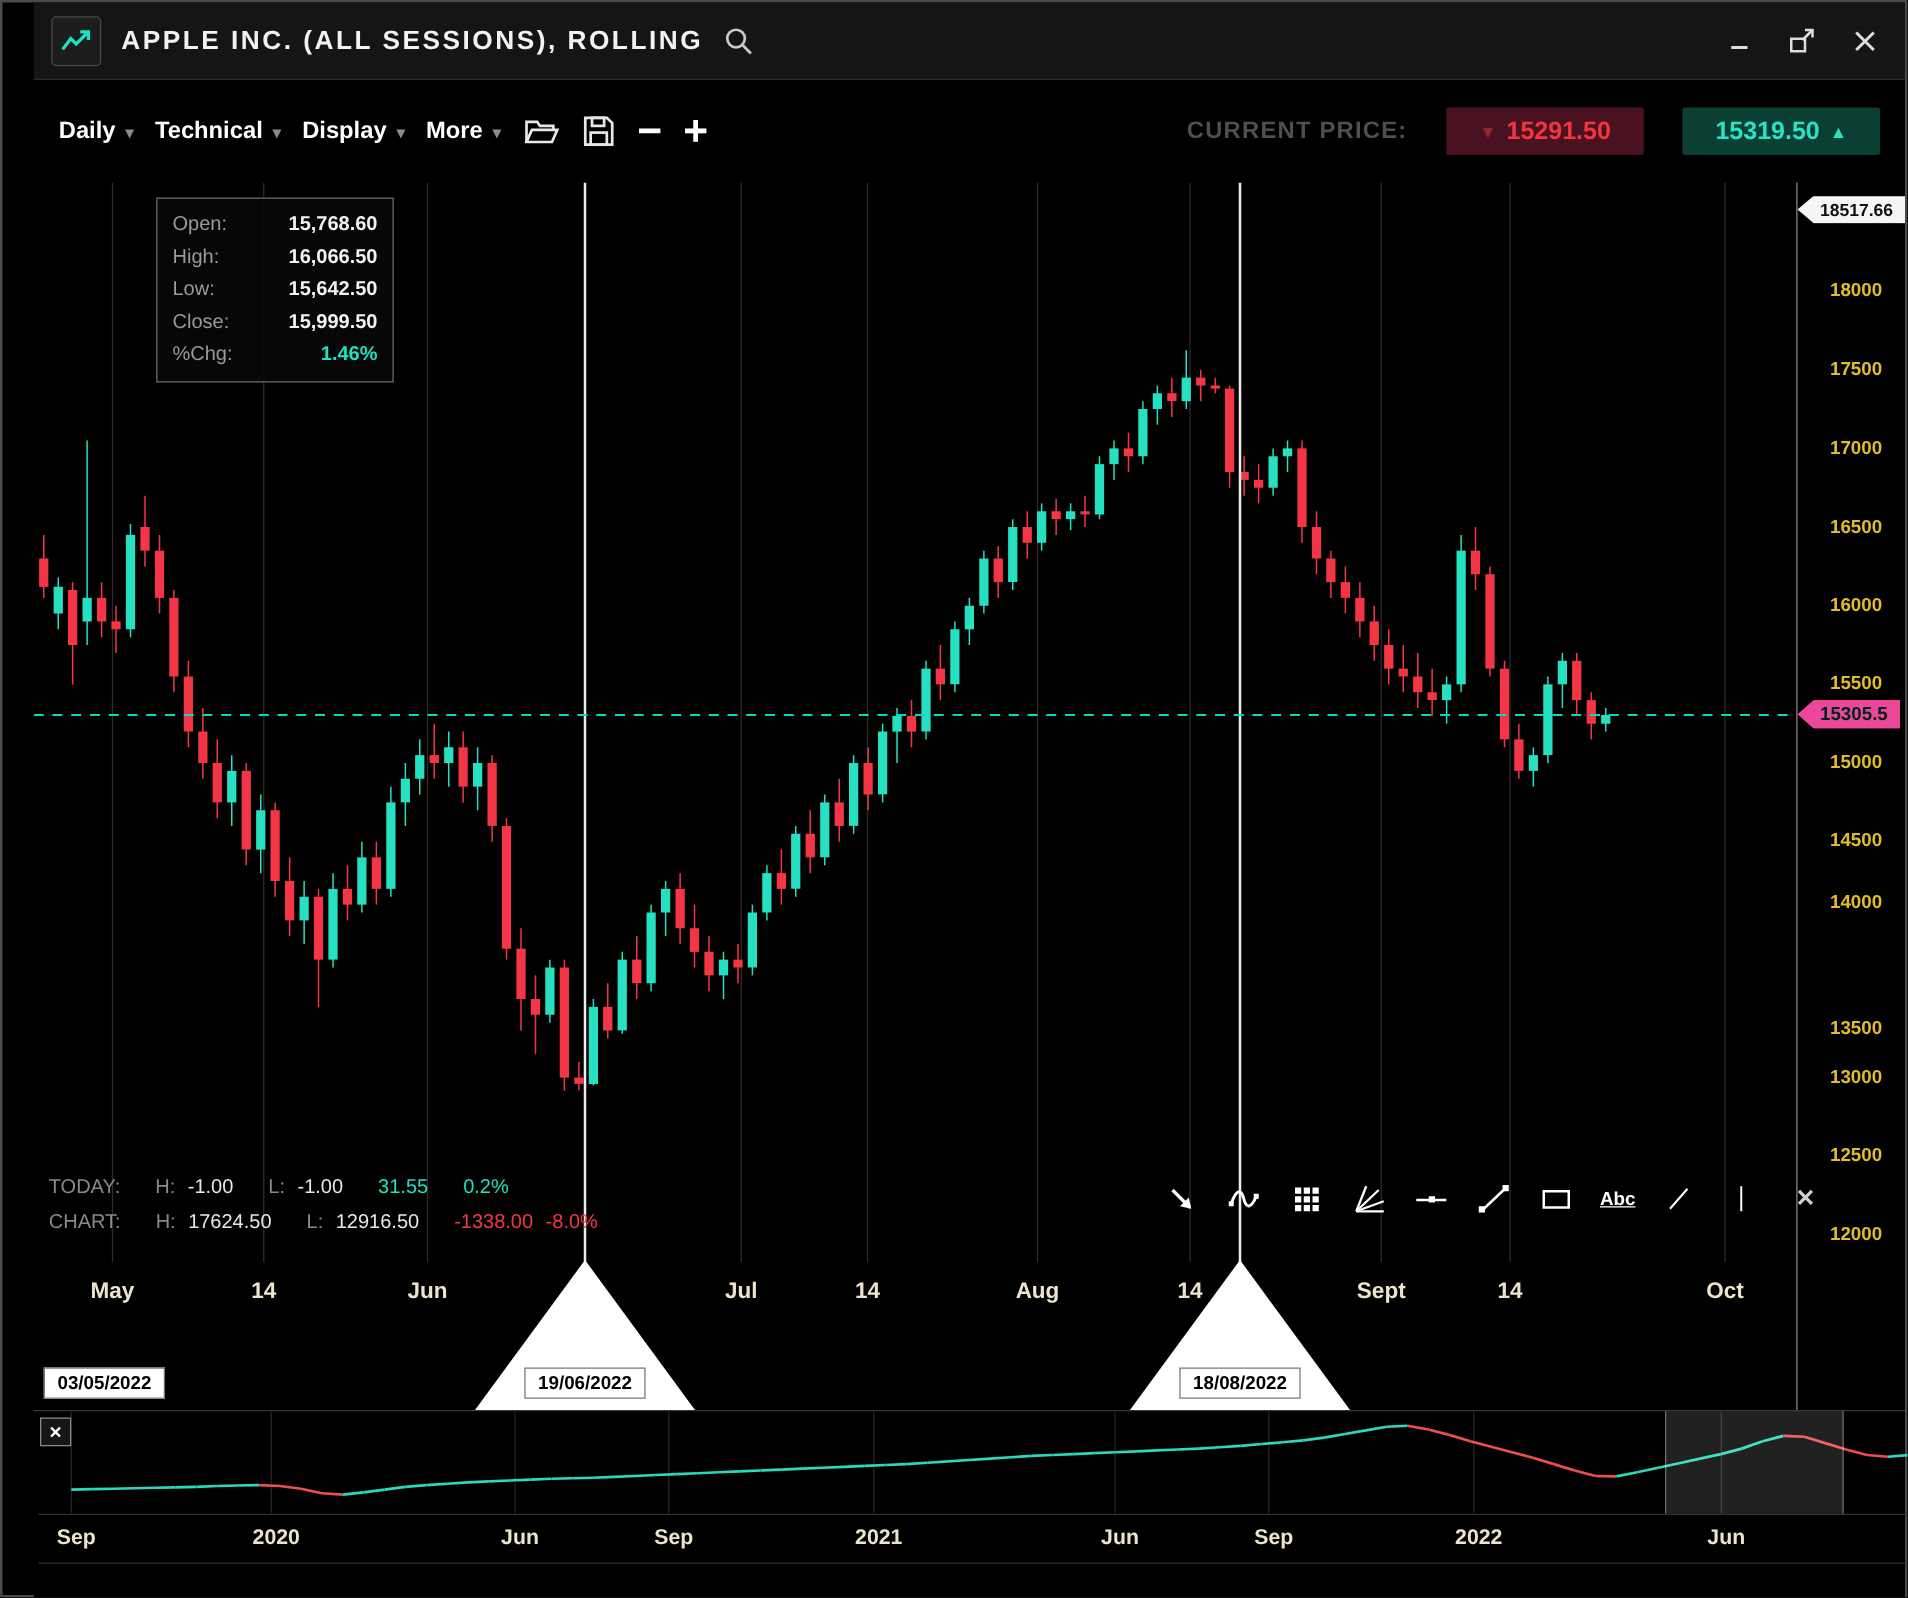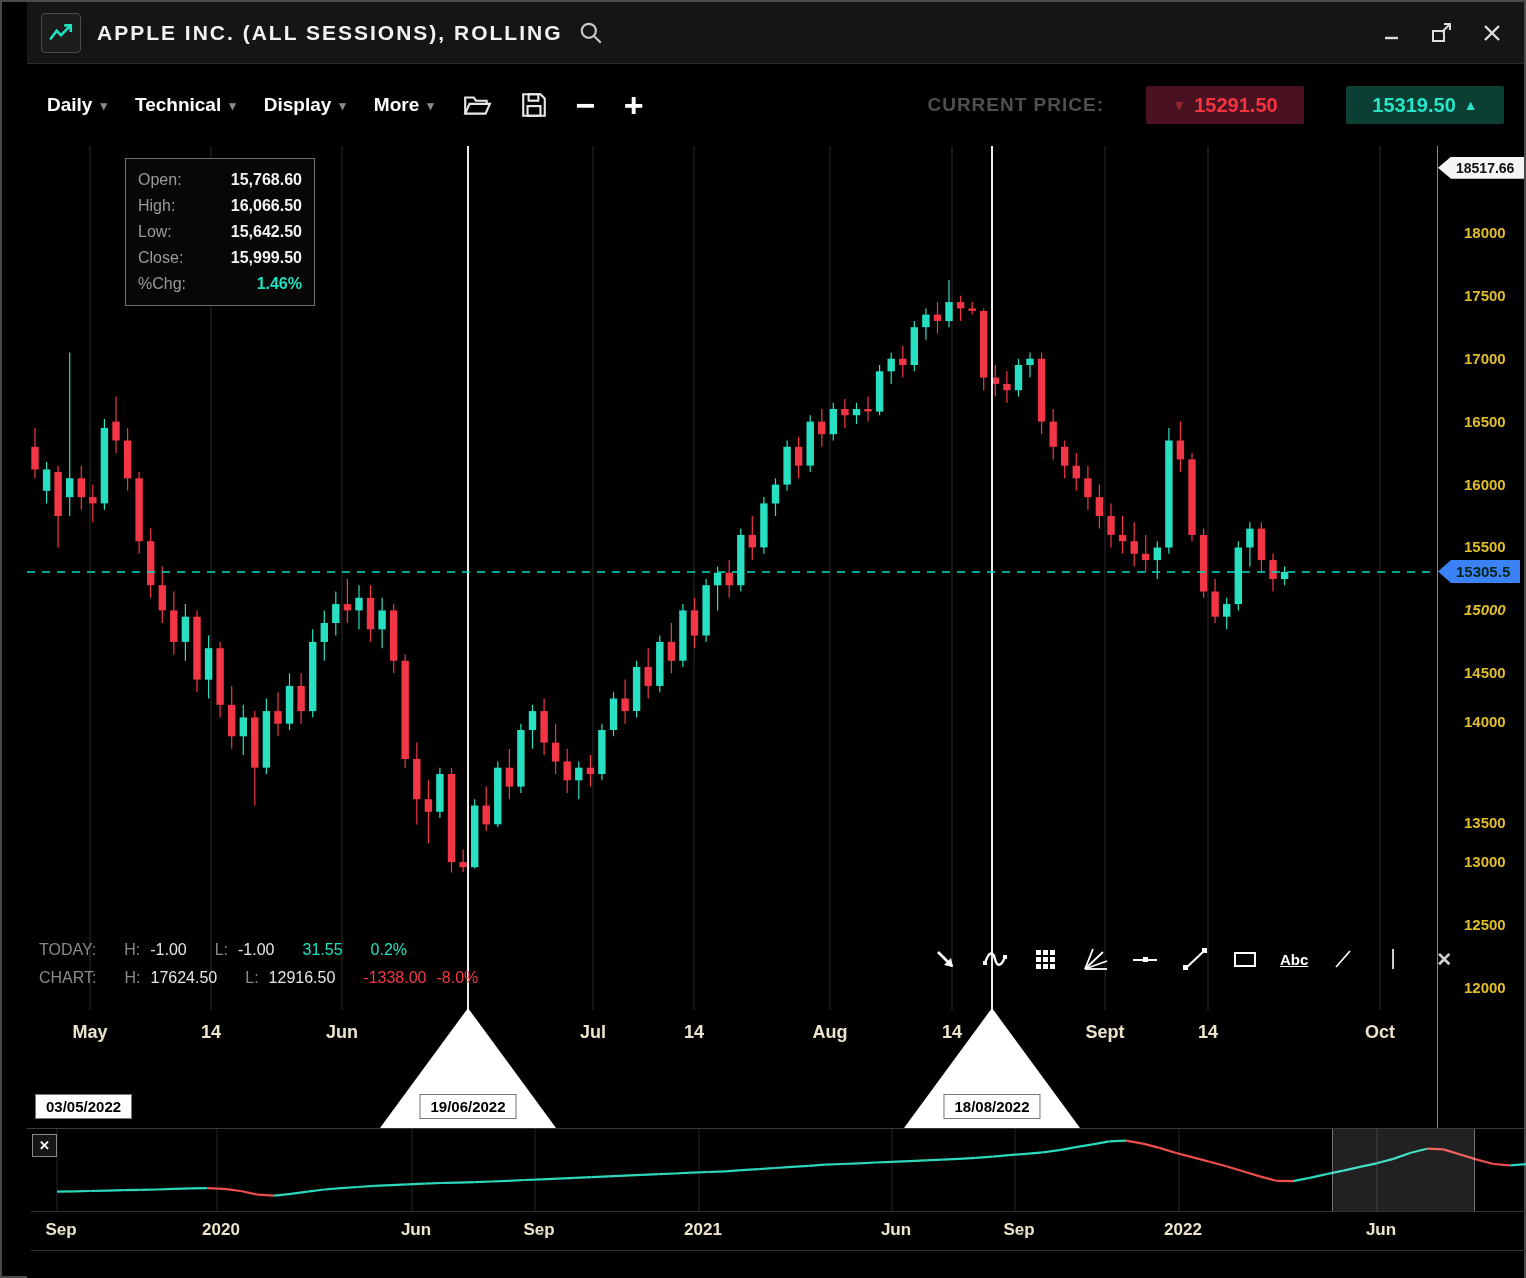--- a/index.html
+++ b/index.html
@@ -8,41 +8,41 @@
 
   
   .titlebar { height:62px; background:#151515; display:flex; align-items:center; padding:0 14px; gap:16px; border-bottom:1px solid #2a2a2a; flex:0 0 auto; }
   .app-icon { width:40px; height:40px; background:#1d1d1d; border:1px solid #4a4a4a; border-radius:4px; display:flex; align-items:center; justify-content:center; }
   .title { color:#f2f2f2; font-size:21px; font-weight:bold; letter-spacing:2px; white-space:nowrap; }
   .search { display:flex; align-items:center; }
   .win-controls { margin-left:auto; display:flex; gap:28px; align-items:center; padding-right:8px; }
   .win-controls span { display:flex; align-items:center; cursor:pointer; }
 
   
-  .toolbar { height:82px; display:flex; align-items:center; padding:0 20px; gap:28px; background:#000; flex:0 0 auto; }
+  .toolbar { height:82px; display:flex; align-items:center; padding:0 20px; gap:17px; background:#000; flex:0 0 auto; }
   .menu { color:#fff; font-size:19px; font-weight:bold; display:flex; align-items:center; gap:8px; cursor:pointer; white-space:nowrap; }
   .menu .caret { color:#8a8a8a; font-size:13px; }
   .tool-btn { display:flex; align-items:center; cursor:pointer; }
   .glyph-btn { color:#fff; font-size:34px; font-weight:bold; line-height:1; cursor:pointer; }
   .tb-spacer { flex:1; }
   .price-label { color:#4f4f4f; font-size:19px; font-weight:bold; letter-spacing:1px;margin-left:22px; }
   .price-box { height:38px; min-width:158px; display:flex; align-items:center; justify-content:center; gap:8px; font-size:20px; font-weight:bold; border-radius:2px; padding:0 10px; margin-left:14px; }
   .bid { background:#4a1220; color:#f5343f; }
   .ask { background:#0c3f34; color:#27e4c6; }
   .bid .arr { color:#96242f; font-size:14px; }
   .ask .arr { color:#27e4c6; font-size:14px; }
 
   
   .chart-area { position:relative; height:982px; background:#000; flex:0 0 auto; }
   #main-svg { position:absolute; left:0; top:0; }
   #y-axis { position:absolute; left:1410px; top:0; width:112px; height:982px; border-left:1px solid #8a8a8a; }
   .y-tick { position:absolute; left:26px; color:#e0bd2a; font-size:15px; font-weight:bold; }
   .tag { position:absolute; left:0; padding:3px 10px 3px 18px; font-size:14px; font-weight:bold; clip-path:polygon(0 50%, 13px 0, 100% 0, 100% 100%, 13px 100%); white-space:nowrap; }
   .white-tag { background:#f5f5f5; color:#101010; }
-  .teal-tag { background:#3b82f6; color:#00231c; font-size:15px; }
+  .teal-tag { background:#ec4899; color:#00231c; font-size:15px; }
 
   #x-axis { position:absolute; left:0; top:864px; width:1410px; height:118px; }
   .x-tick { position:absolute; top:12px; transform:translateX(-50%); color:#ece5cc; font-size:18px; font-weight:bold; z-index:1; }
 
   .marker-arrow { position:absolute; top:862px; width:176px; height:120px; background:#fff; clip-path:polygon(50% 0,100% 100%,0 100%); z-index:3; }
   .date-tag { position:absolute; top:948px; background:#fff; color:#000; font-size:15px; font-weight:bold; padding:3px 10px; z-index:4; border:1px solid #777; white-space:nowrap; }
   .arrow-tag { transform:translateX(-50%); }
 
   .ohlc-box { position:absolute; left:98px; top:12px; width:190px; background:rgba(8,8,8,.88); border:1px solid #6e6e6e; padding:8px 12px; z-index:2; }
   .ohlc-row { display:flex; justify-content:space-between; font-size:16px; font-weight:bold; line-height:26px; }
@@ -496,21 +496,21 @@
 
     <div id="y-axis">
       <div class="tag white-tag" id="high-tag" style="top: 10.69px;">18517.66</div>
       <div class="tag teal-tag" id="current-tag" style="top: 413.959px;">15305.5</div>
     <div class="y-tick" style="top: 77.8405px;">18000</div>
         <div class="y-tick" style="top: 140.768px;">17500</div>
         <div class="y-tick" style="top: 203.696px;">17000</div>
         <div class="y-tick" style="top: 266.624px;">16500</div>
         <div class="y-tick" style="top: 329.552px;">16000</div>
         <div class="y-tick" style="top: 392.48px;">15500</div>
-        <div class="y-tick" style="top: 455.408px; font-style: italic;">15000</div>
+        <div class="y-tick" style="top: 455.408px;">15000</div>
         <div class="y-tick" style="top: 518.336px;">14500</div>
         <div class="y-tick" style="top: 567px;">14000</div>
         <div class="y-tick" style="top: 644.192px; margin-top: 24px;">13500</div>
         <div class="y-tick" style="top: 707.119px;">13000</div>
         <div class="y-tick" style="top: 770.047px;">12500</div>
         <div class="y-tick" style="top: 832.975px;">12000</div>
       </div>
 
     <div id="x-axis">
         <div class="x-tick" style="left: 63px;">May</div>

